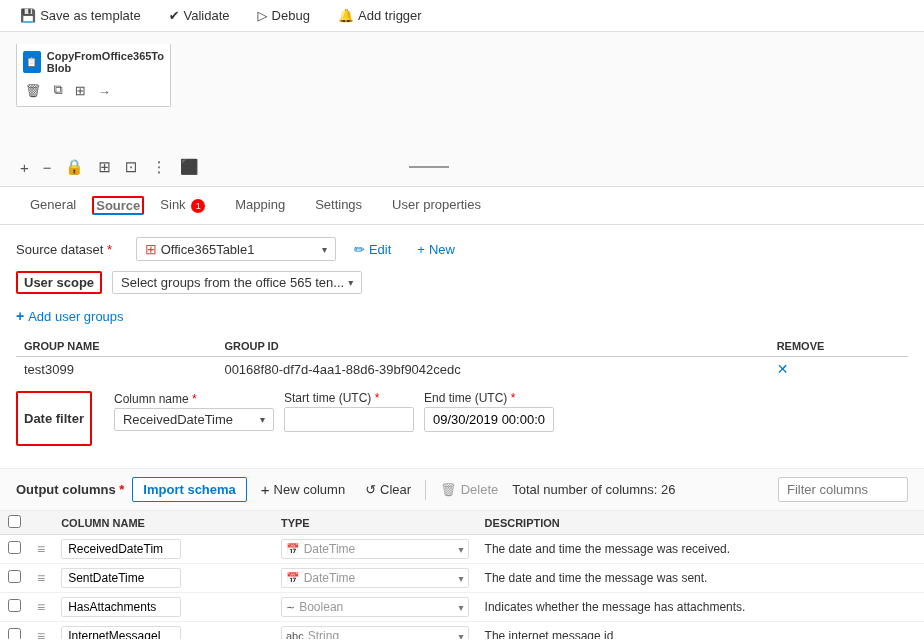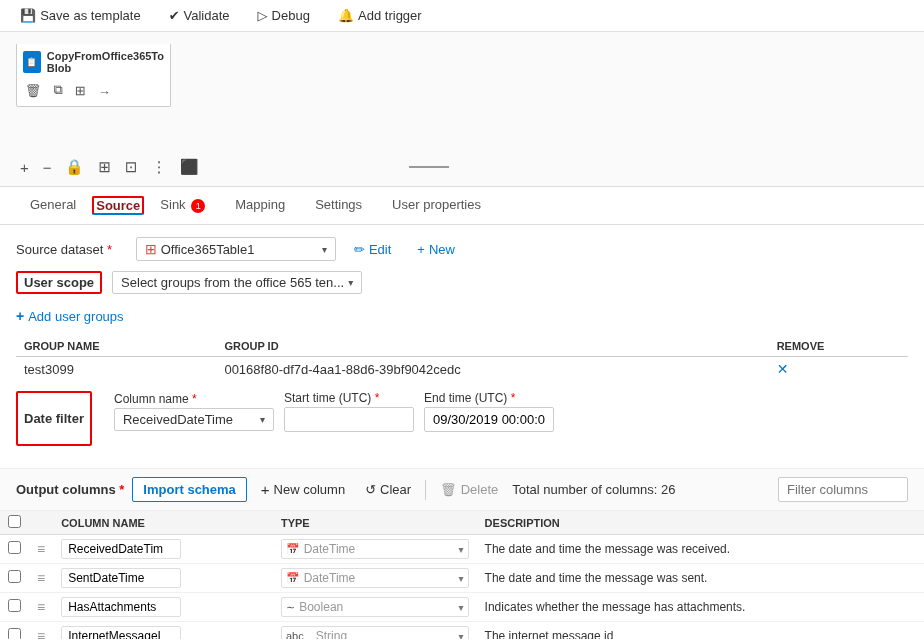--- a/index.html
+++ b/index.html
@@ -38,21 +38,21 @@
 
     
     .tabs-bar {
       display: flex; align-items: center; border-bottom: 1px solid #ddd;
       padding: 0 16px; background: #fff; height: 38px;
     }
     .tab {
       padding: 8px 14px; font-size: 13px; cursor: pointer; color: #555;
       border-bottom: 2px solid transparent; margin-right: 2px;
     }
-    .tab.active { color: #7f1d1d; border-bottom: 2px solid #0078d4; font-weight: 600; }
+    .tab.active { color: #737373; border-bottom: 2px solid #0078d4; font-weight: 600; }
     .tab-badge {
       display: inline-block; background: #f00; color: white; border-radius: 50%;
       width: 14px; height: 14px; font-size: 9px; text-align: center; line-height: 14px;
       margin-left: 2px;
     }
     .tab-box { border: 2px solid #e00; border-radius: 2px; padding: 0 2px; }
 
     
     .panel-content { padding: 12px 16px; }
 
@@ -401,21 +401,21 @@
   </tr>
           <tr>
     <td class="col-checkbox"><input type="checkbox" style=""></td>
     <td class="col-drag" style="color:#999;font-size:14px;">≡</td>
     <td>
       <input class="col-name-input" type="text" value="InternetMessageI" style="">
     </td>
     <td>
       <div class="type-select-wrap">
         <span class="type-icon" style="font-size:11px;color:#555;">abc</span>
-        <span class="type-text" style="font-size:12px;color:#999;margin-left:10px;">String</span>
+        <span class="type-text" style="font-size:12px;color:#999;margin-left:2px;">String</span>
         <span class="type-arrow">▾</span>
       </div>
     </td>
     <td>
       <span class="description-text">The internet message id</span>
     </td>
   </tr>
           <tr>
     <td class="col-checkbox"></td>
     <td class="col-drag" style="color:#999;font-size:14px;">≡</td>

